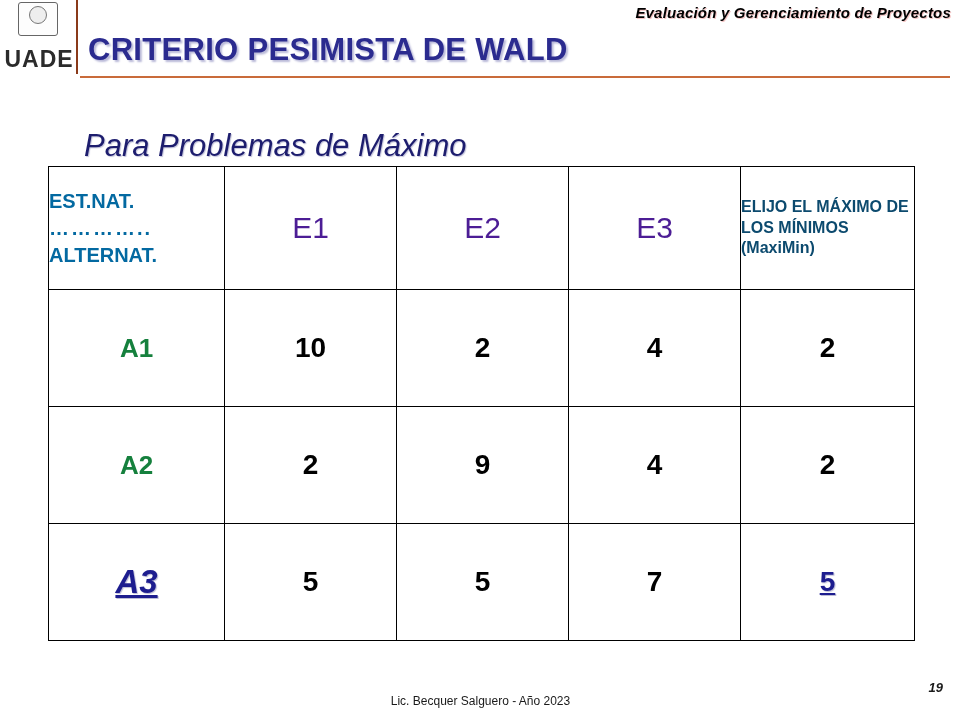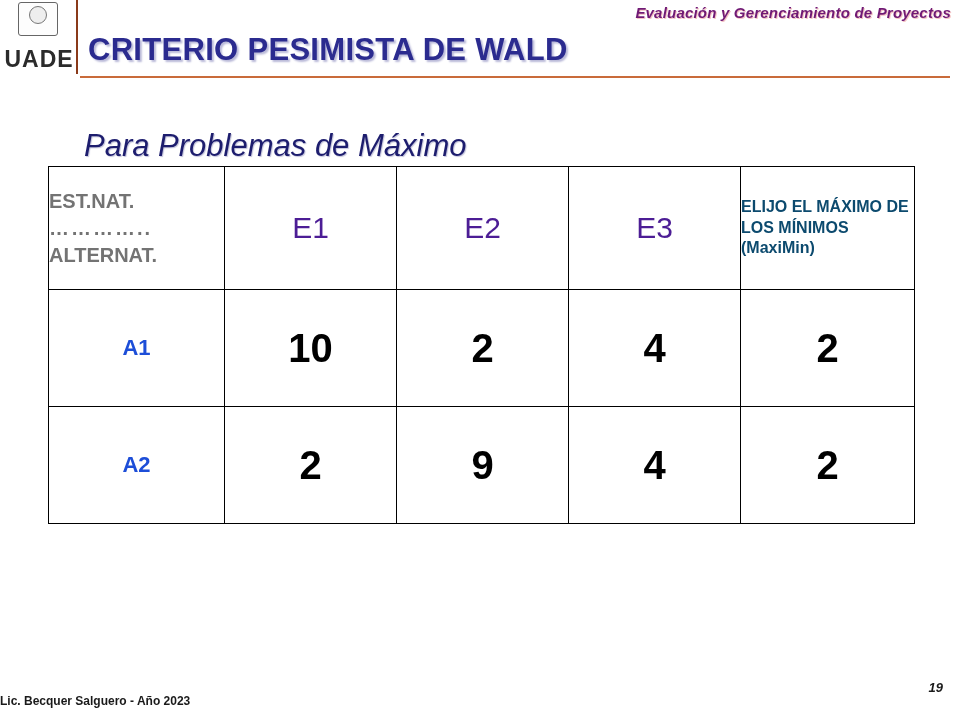--- a/index.html
+++ b/index.html
@@ -62,21 +62,21 @@
     letter-spacing: 1px;
     color: #2b2b2b;
   }
   .course-title {
     position: absolute;
     right: 10px;
     top: 4px;
     font-size: 15px;
     font-weight: bold;
     font-style: italic;
-    color: #701a75;
+    color: #000000;
     text-shadow: 1px 1px 0 #f4c4c4;
     letter-spacing: 0.2px;
     margin-left: 48px;
   }
   .slide-title {
     position: absolute;
     left: 88px;
     top: 32px;
     font-size: 31px;
     font-weight: bold;
@@ -121,78 +121,78 @@
     vertical-align: middle;
   }
   .col-alt  { width: 176px; }
   .col-e    { width: 172px; }
   .col-max  { width: 174px; }
 
   .hdr-alt {
     padding: 6px 0 6px 10px;
     font-size: 20px;
     font-weight: bold;
-    color: #737373;
+    color: #0369a1;
     line-height: 1.35;
     height: 122px;
   }
   .hdr-alt .dots { letter-spacing: 2px; }
   .hdr-state {
     text-align: center;
     font-size: 30px;
     font-weight: normal;
     color: #4c1d95;
   }
   .hdr-maximin {
     padding: 8px 6px 8px 10px;
     font-size: 16px;
     font-weight: bold;
     line-height: 1.3;
     color: #0c4a6e;
   }
 
   .row-label {
     text-align: center;
-    font-size: 22px;
-    font-weight: bold;
-    color: #1d4ed8;
+    font-size: 26px;
+    font-weight: bold;
+    color: #15803d;
     vertical-align: bottom;
     padding-bottom: 14px;
   }
   .row-label.choice {
     font-size: 33px;
     font-style: italic;
     color: #1d1d8f;
     text-decoration: underline;
     text-shadow: 1px 1px 1px #bcbcd6;
   }
   .cell-val {
     text-align: center;
-    font-size: 40px;
+    font-size: 28px;
     font-weight: bold;
     color: #000;
     vertical-align: top;
     padding-top: 6px;
     height: 116px;
   }
   .cell-val.best {
     color: #1d1d8f;
     text-decoration: underline;
     text-shadow: 1px 1px 1px #bcbcd6;
   }
 
   
   .footer-credit {
     position: absolute;
     left: 0;
     top: 694px;
     width: 961px;
-    text-align: left;
+    text-align: center;
     font-size: 12px;
-    font-weight: bold;
+    font-weight: normal;
     color: #1a1a1a;
   }
   .page-number {
     position: absolute;
     right: 18px;
     top: 680px;
     font-size: 13px;
     font-weight: bold;
     font-style: italic;
     color: #1a1a1a;
@@ -245,17 +245,24 @@
     </tr>
 
     <tr>
       <td class="row-label">A2</td>
       <td class="cell-val">2</td>
       <td class="cell-val">9</td>
       <td class="cell-val">4</td>
       <td class="cell-val">2</td>
     </tr>
 
+    <tr>
+      <td class="row-label choice">A3</td>
+      <td class="cell-val">5</td>
+      <td class="cell-val">5</td>
+      <td class="cell-val">7</td>
+      <td class="cell-val best">5</td>
+    </tr>
   </tbody>
 </table>
 
 <div class="footer-credit">Lic. Becquer Salguero - Año 2023</div>
 <div class="page-number">19</div>
 
 </body></html>

